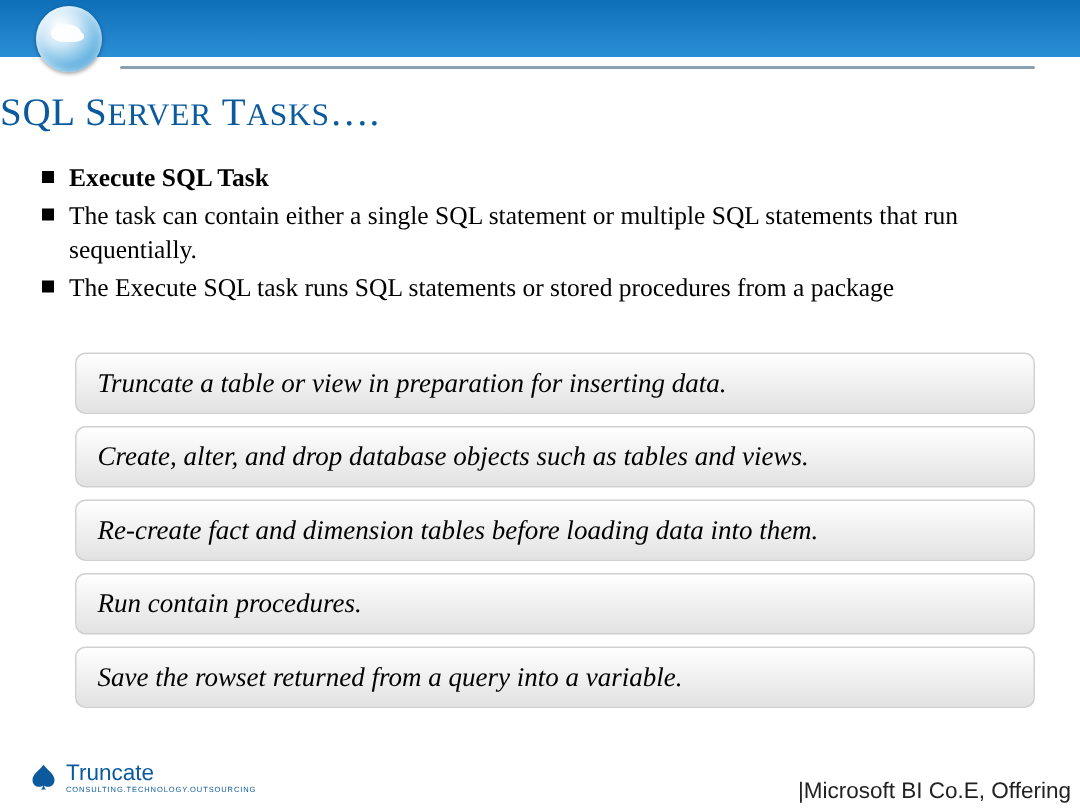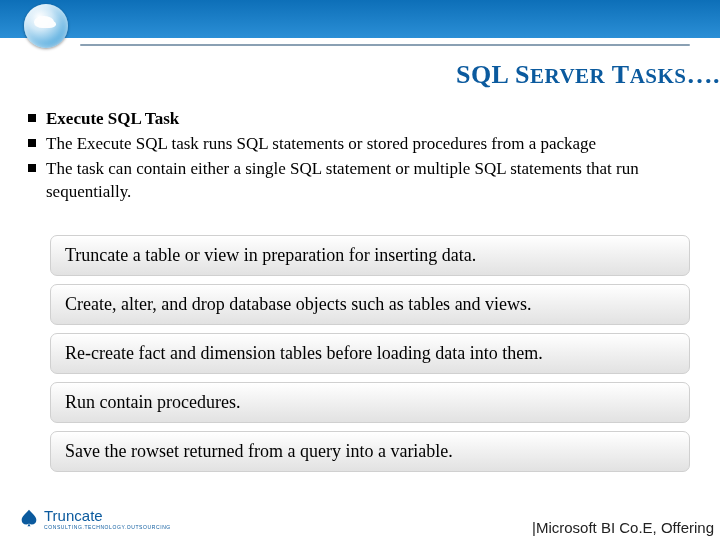--- a/index.html
+++ b/index.html
@@ -43,23 +43,23 @@
     width:20px; height:12px;
     background:#fff;
     border-radius:50% 50% 45% 45%;
     box-shadow: 4px 2px 0 -2px #fff;
     opacity:0.95;
   }
   .title {
     position: absolute;
     top: 60px;
     left: 0; right: 0;
-    text-align: right;
+    text-align: left;
     font-size: 26px;
-    font-weight: bold;
+    font-weight: normal;
     color: #0b5a9e;
     letter-spacing: 0.5px;
   }
   .title .small { font-size: 21px; vertical-align: baseline; }
   .bullets {
     position: absolute;
     top: 108px;
     left: 28px;
     right: 12px;
   }
@@ -89,20 +89,21 @@
   }
   .box {
     background: linear-gradient(to bottom, #ffffff 0%, #f0f0f0 50%, #e2e2e2 100%);
     border: 1px solid #d0d0d0;
     border-radius: 7px;
     padding: 9px 14px;
     font-size: 18px;
     color: #000;
     margin-bottom: 8px;
     box-shadow: 0 1px 0 rgba(255,255,255,0.6) inset;
+    font-style: italic;
   }
   .footer {
     position: absolute;
     bottom: 4px;
     right: 6px;
     font-family: Arial, sans-serif;
     font-size: 15px;
     color: #222;
   }
   .logo {
@@ -138,22 +139,22 @@
 <div class="topbar"></div>
 <div class="badge"></div>
 <div class="top-divider"></div>
 
 <div class="title">
   <span>SQL S</span><span class="small">ERVER</span><span> T</span><span class="small">ASKS</span><span>….</span>
 </div>
 
 <ul class="bullets">
   <li><b>Execute SQL Task</b></li>
+  <li> The task can contain either a single SQL statement or multiple SQL statements that run sequentially.</li>
   <li>The Execute SQL task runs SQL statements or stored procedures from a package</li>
-  <li> The task can contain either a single SQL statement or multiple SQL statements that run sequentially.</li>
 </ul>
 
 <div class="boxes">
   <div class="box">Truncate a table or view in preparation for inserting data.</div>
   <div class="box">Create, alter, and drop database objects such as tables and views.</div>
   <div class="box">Re-create fact and dimension tables before loading data into them.</div>
   <div class="box">Run contain procedures.</div>
   <div class="box">Save the rowset returned from a query into a variable.</div>
 </div>
 

